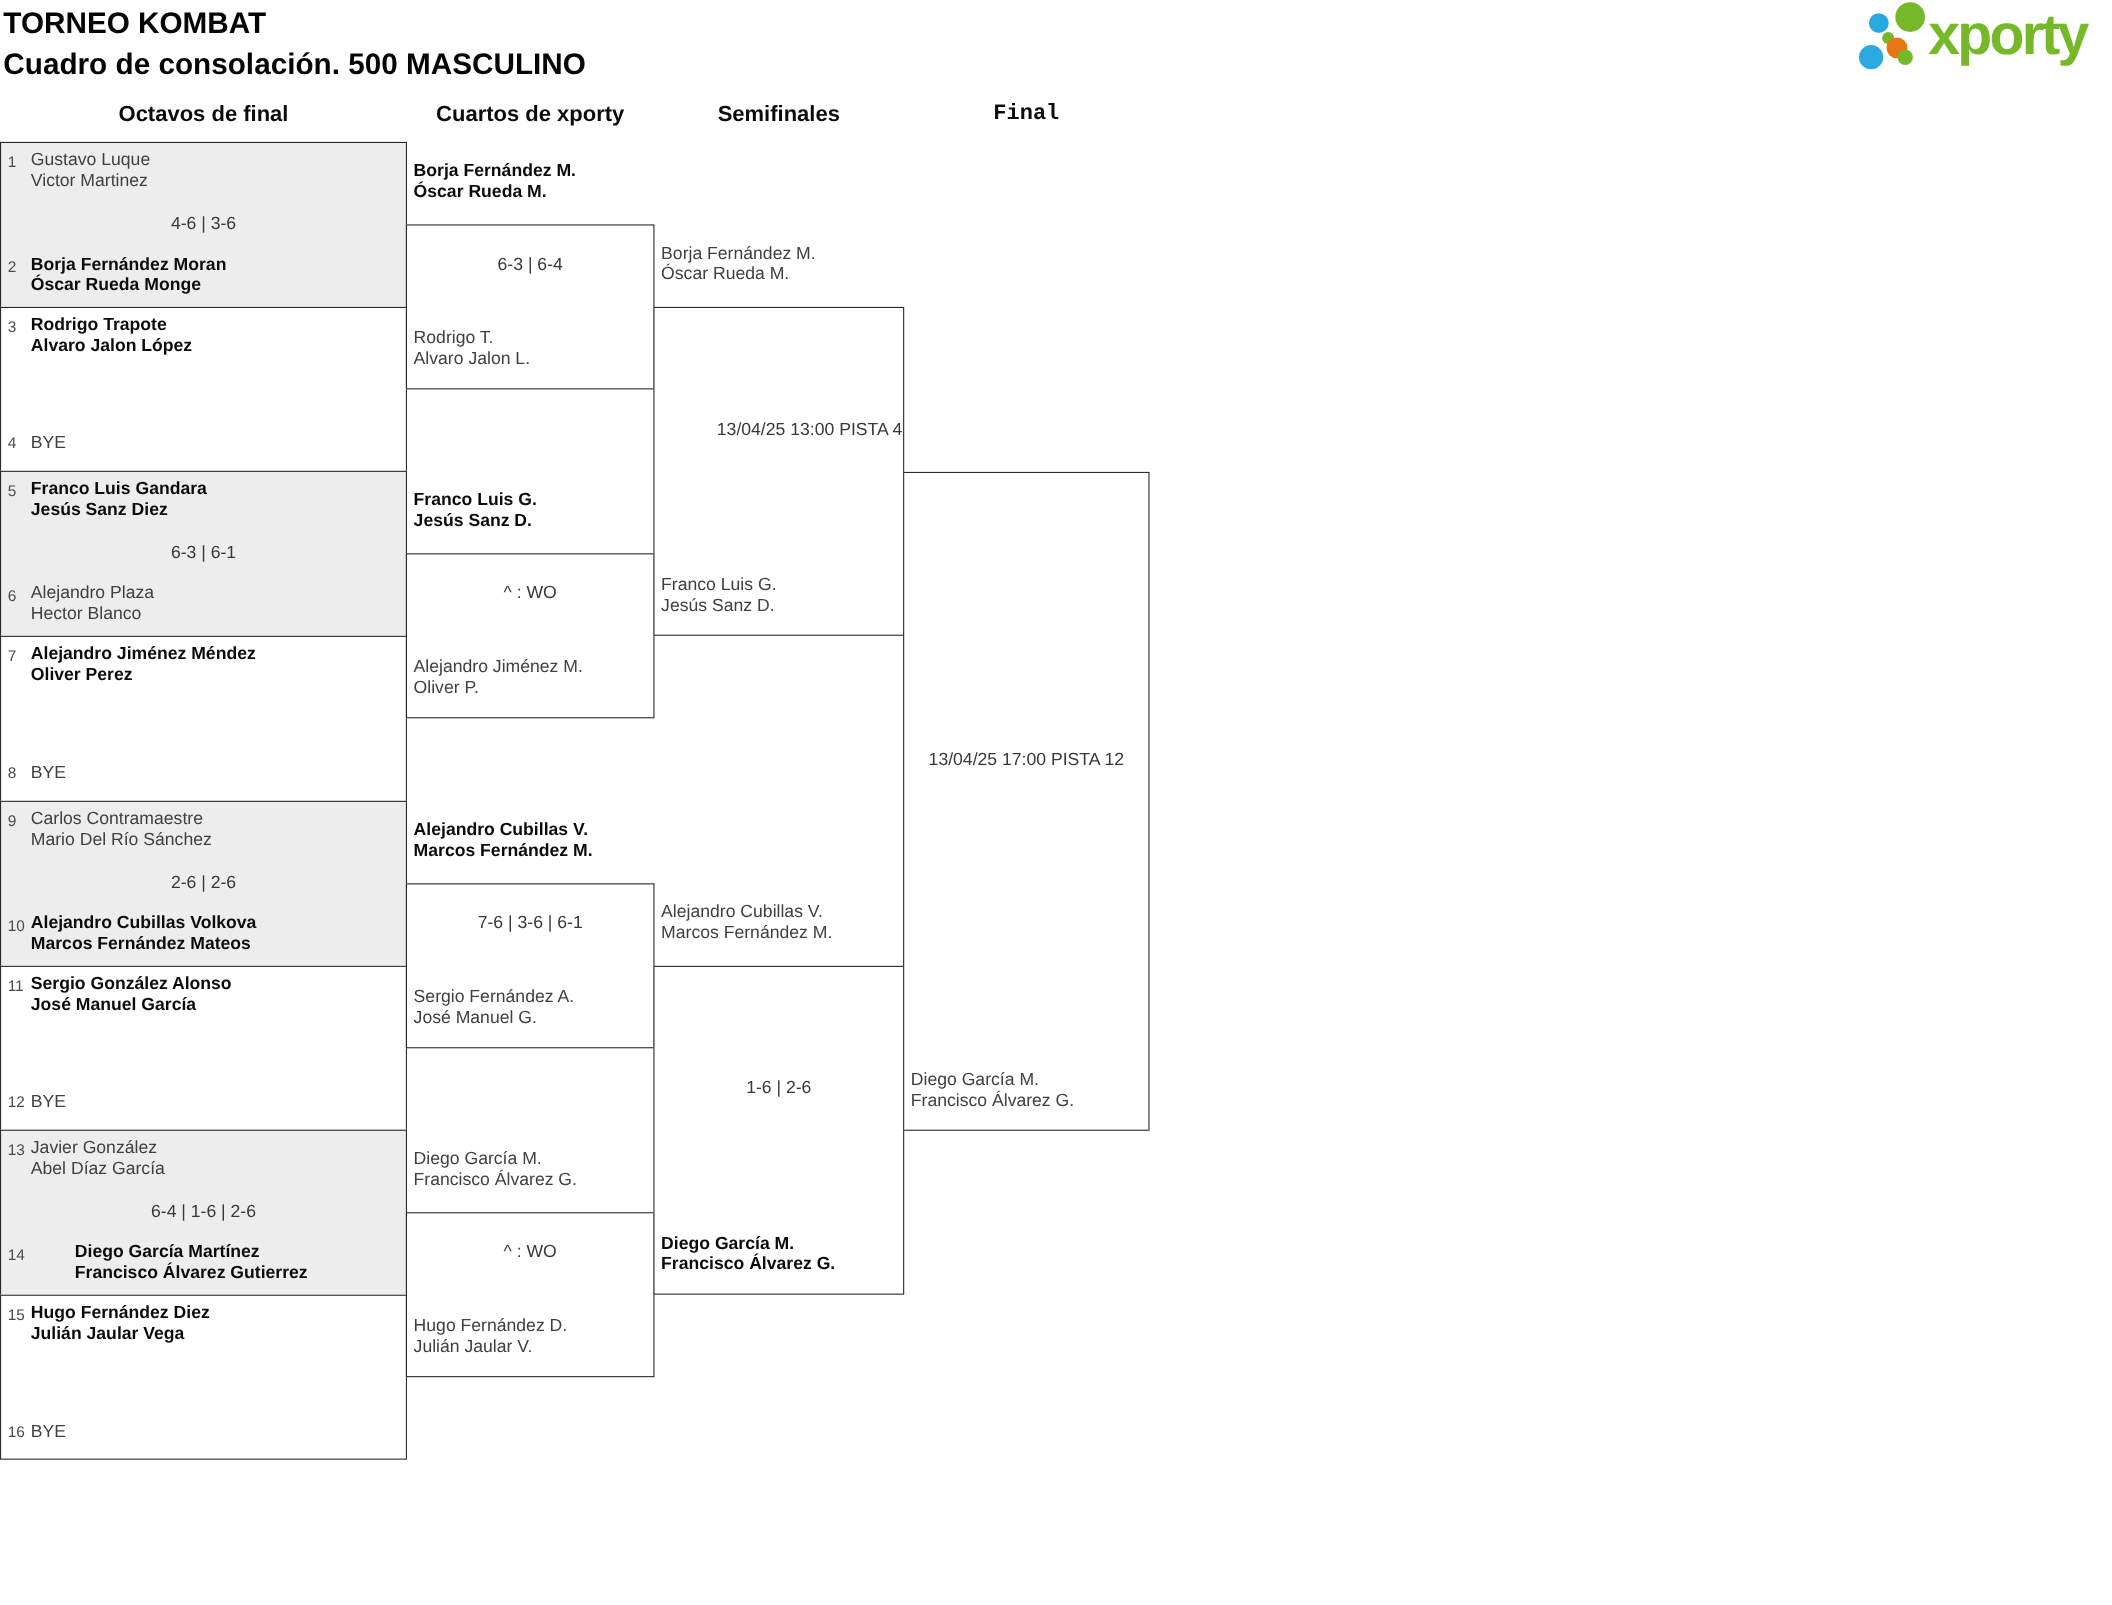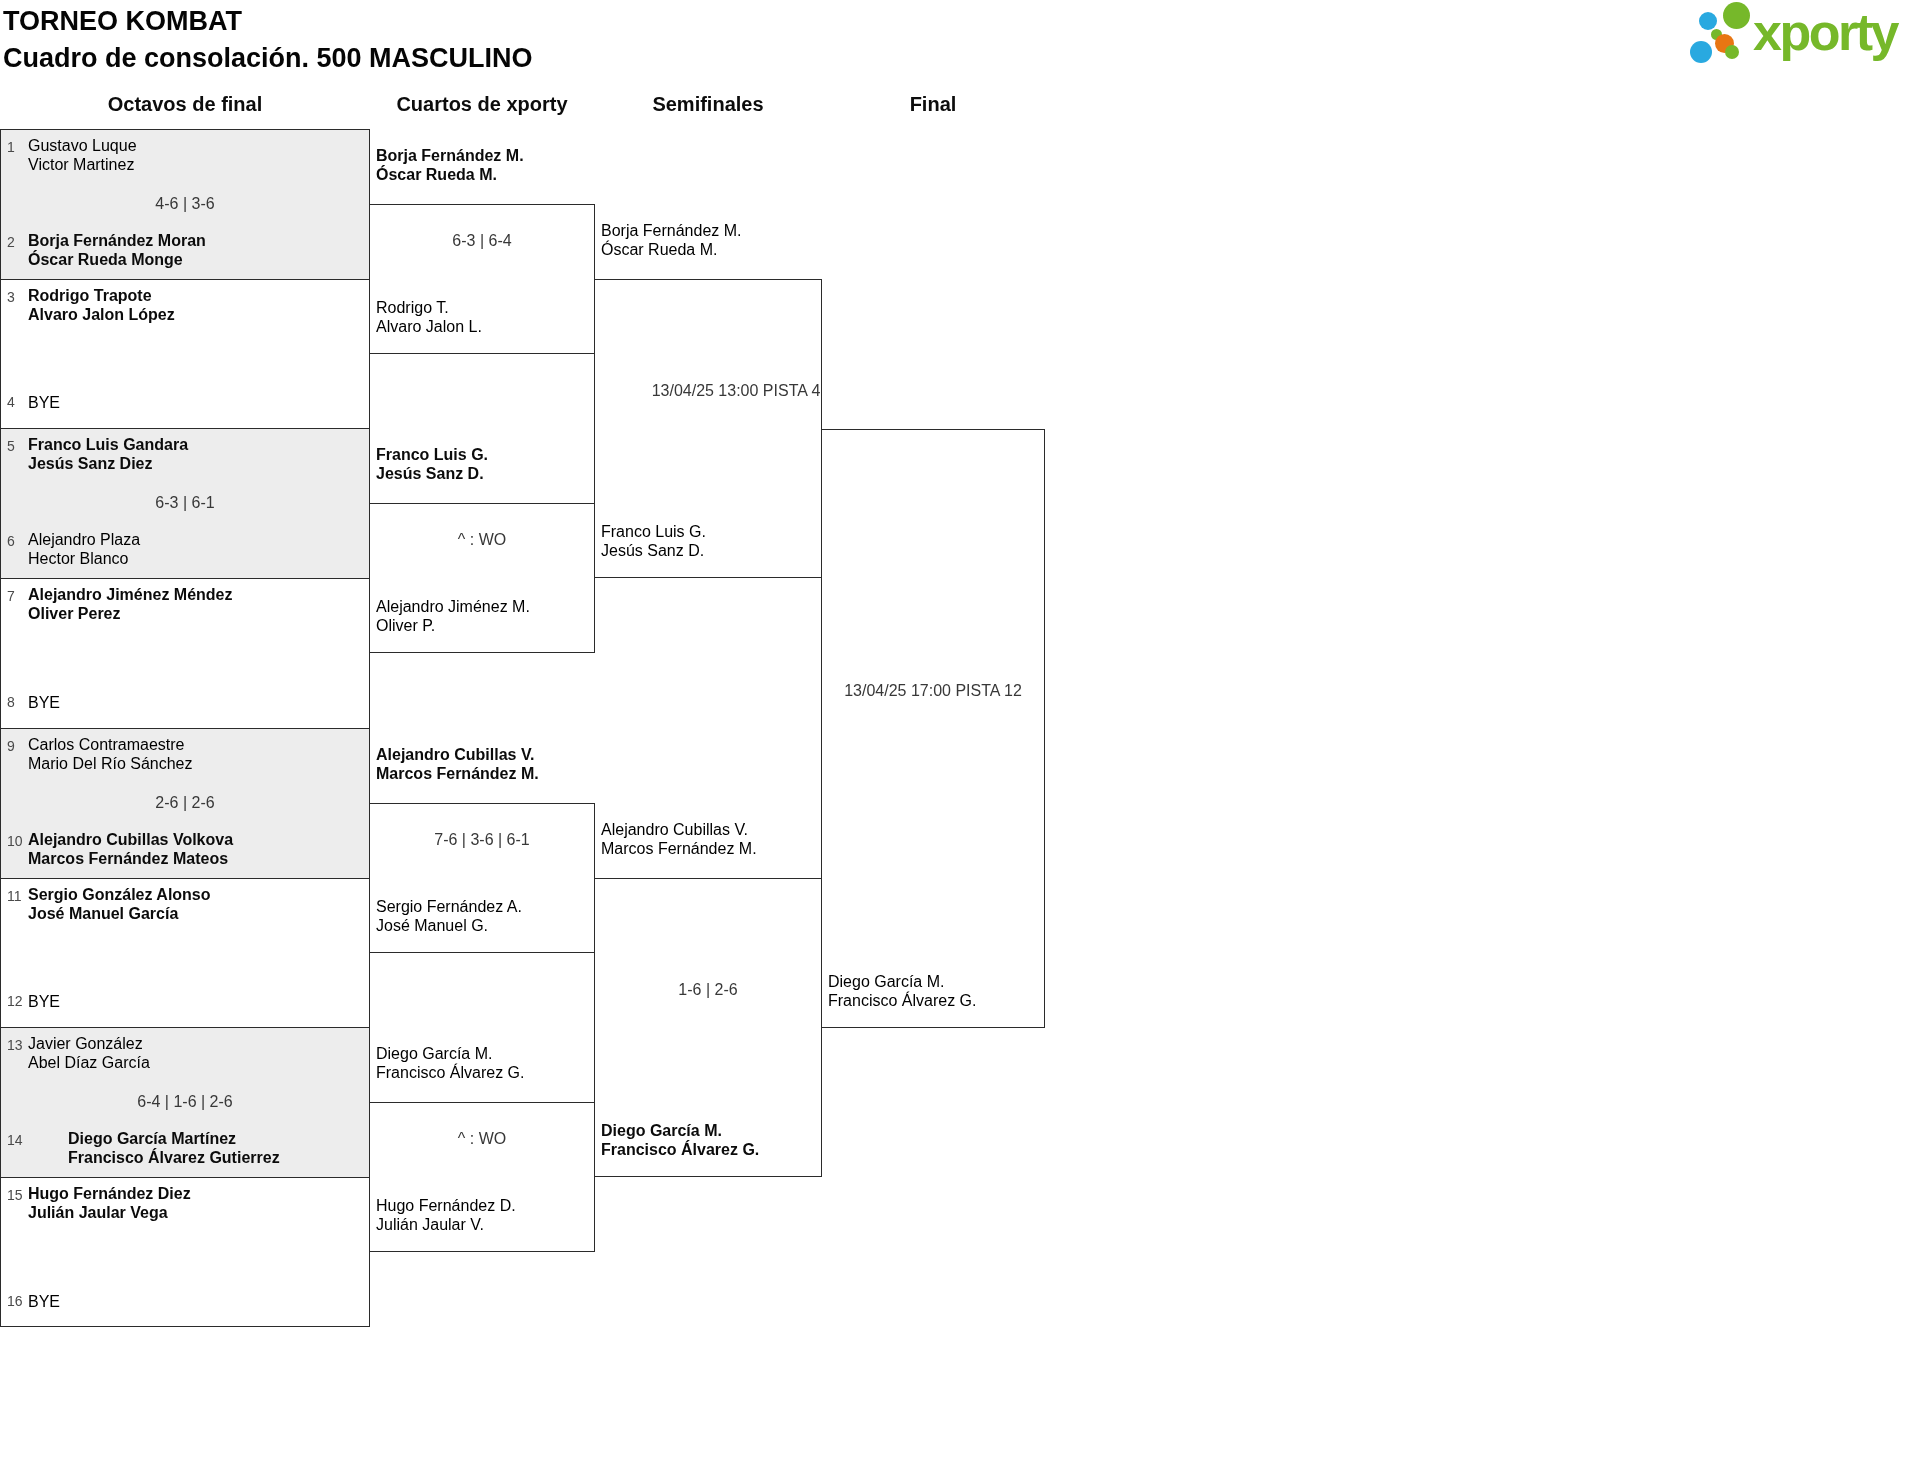--- a/index.html
+++ b/index.html
@@ -7,21 +7,21 @@
     width:1920px;height:1459px;background:#ffffff;position:relative;
     font-family:"Liberation Sans", sans-serif;overflow:hidden;
   }
   .title{position:absolute;left:3px;top:5px;font-size:27px;line-height:32px;font-weight:700;color:#050505;white-space:nowrap;}
   .subtitle{position:absolute;left:3px;top:42px;font-size:27px;line-height:32px;font-weight:700;color:#050505;white-space:nowrap;}
   .round-header{position:absolute;top:92px;font-size:20px;line-height:24px;font-weight:700;color:#0c0c0c;text-align:center;white-space:nowrap;}
   .box{position:absolute;border:1px solid #2b2b2b;box-sizing:border-box;background:#ffffff;}
   .box.gray{background:#ededed;}
   .box.stack{border-bottom:none;}
   .team{position:absolute;white-space:nowrap;}
-  .team-line{font-size:16px;line-height:19px;color:#000000;}
+  .team-line{font-size:16px;line-height:19px;color:#404040;}
   .team-line.bold{font-weight:700;color:#0b0b0b;}
   .num{position:absolute;font-size:14px;line-height:18px;color:#4a4a4a;}
   .score{position:absolute;font-size:16px;line-height:20px;color:#383838;text-align:center;white-space:nowrap;}
   .logo{position:absolute;left:1685px;top:0px;width:235px;height:70px;}
   .dot{position:absolute;border-radius:50%;}
   .wordmark{position:absolute;left:68px;top:4px;font-size:52px;line-height:56px;font-weight:700;letter-spacing:-2.5px;white-space:nowrap;}
 </style>
 </head>
 <body>
 
@@ -35,21 +35,21 @@
   <span class="dot" style="left: 30px; top: 34px; width: 19px; height: 19px; background: rgb(232, 118, 19);"></span>
   <span class="dot" style="left: 5px; top: 41px; width: 22px; height: 22px; background: rgb(41, 169, 224);"></span>
   <span class="dot" style="left: 40px; top: 45px; width: 14px; height: 14px; background: rgb(118, 184, 42);"></span>
   <span class="wordmark" style="color: rgb(118, 184, 42);">xporty</span>
 </div>
 
 <div id="bracket">
     <div class="round-header" style="left: 35px; width: 300px;">Octavos de final</div>
     <div class="round-header" style="left: 332px; width: 300px;">Cuartos de xporty</div>
     <div class="round-header" style="left: 558px; width: 300px;">Semifinales</div>
-    <div class="round-header" style="left: 783px; width: 300px;">Final</div>
+    <div class="round-header" style="left: 783px; width: 300px; font-family: Liberation Mono, monospace;">Final</div>
     <div class="box gray stack" style="left: 0px; top: 129px; width: 370px; height: 150px;"></div>
     <div class="num" style="left: 7px; top: 138px;">1</div>
     <div class="team" style="left: 28px; top: 136px;">
       <div class="team-line">Gustavo Luque</div>
       <div class="team-line">Victor Martinez</div>
     </div>
     <div class="score" style="left: 0px; width: 370px; top: 194px;">4-6 | 3-6</div>
     <div class="num" style="left: 7px; top: 233px;">2</div>
     <div class="team" style="left: 28px; top: 231px;">
       <div class="team-line bold">Borja Fernández Moran</div>

